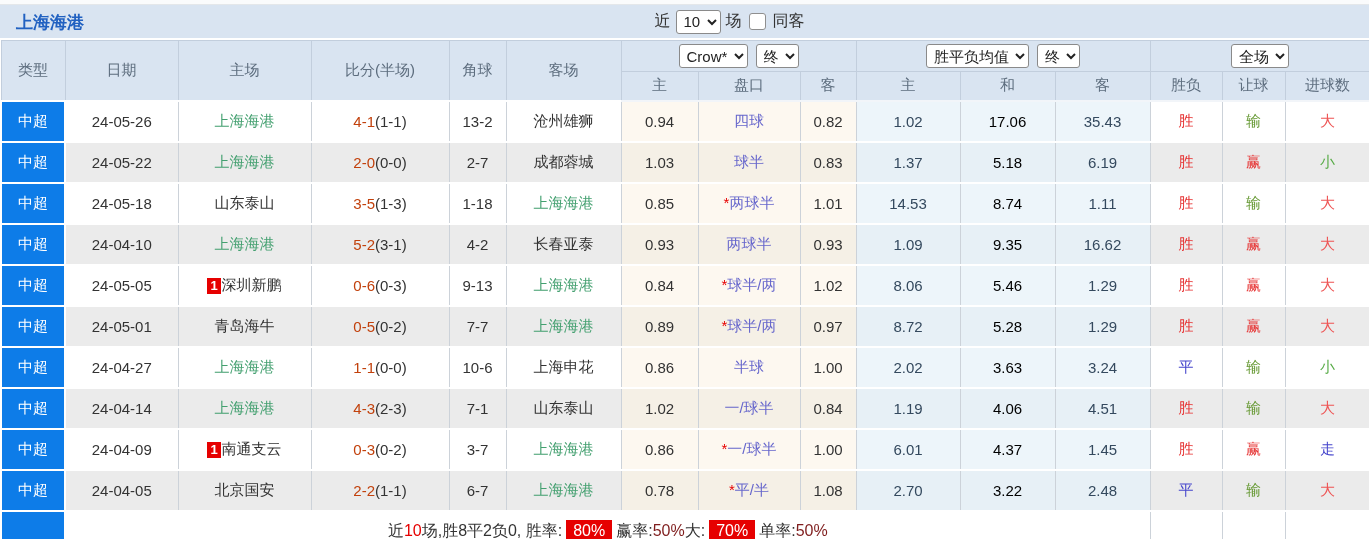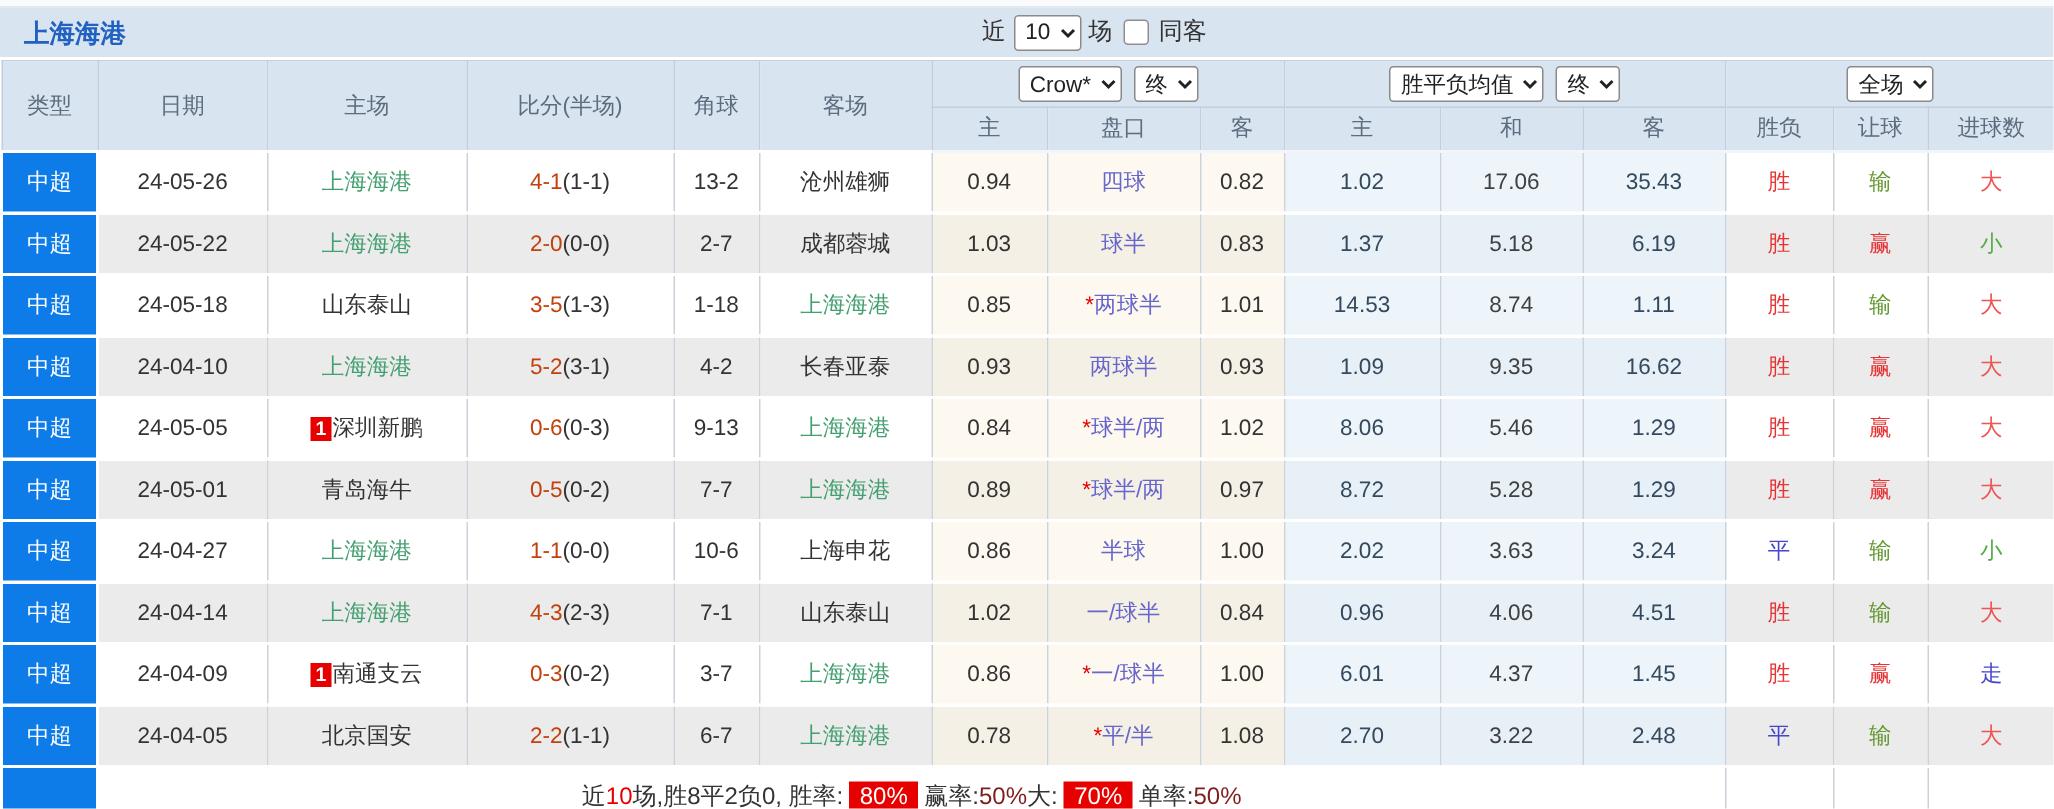--- a/index.html
+++ b/index.html
@@ -33,21 +33,21 @@
   tr.even td.cream { background: #f5f0e6 !important; }
   td.lblue { background: #edf5fa !important; }
   tr.even td.lblue { background: #e7f0f6 !important; }
   .green { color: #44a070; }
   .scoremain { color: #c2410c; }
   .scorehalf { color: #333; }
   .star { color: #e60000; }
   .badge1 { display: inline-block; background: #e60000; color: #fff; font-size: 13px; font-weight: bold;
     padding: 0 3px; margin-right: 1px; line-height: 16px; }
   td.handicap { color: #6666cc; }
-  td.avgdraw { color: #404040; margin-top: 23px; }
+  td.avgdraw { color: #000000; margin-top: 23px; }
   td.avgside { color: #34495e; }
   tr.partial td { height: 41px; }
   .sum { font-size: 16px; color: #333; }
   .sum .red-text { color: #e60000; }
   .sum .blue-text { color: #7f1d1d; }
   .sum .red-badge { background: #e60000; color: #fff; padding: 2px 7px; margin: 0 4px; }
 </style>
 </head>
 <body>
 
@@ -245,21 +245,21 @@
       <tr class="even">
         <td class="type">中超</td>
         <td>24-04-14</td>
         <td><span class="green">上海海港</span></td>
         <td><span class="scoremain">4-3</span><span class="scorehalf">(2-3)</span></td>
         <td>7-1</td>
         <td><span>山东泰山</span></td>
         <td class="cream">1.02</td>
         <td class="cream handicap"><span>一/球半</span></td>
         <td class="cream">0.84</td>
-        <td class="lblue avgside">0.96</td>
+        <td class="lblue avgside">1.19</td>
         <td class="lblue avgdraw">4.06</td>
         <td class="lblue avgside">4.51</td>
         <td style="color: rgb(230, 51, 51);">胜</td>
         <td style="color: rgb(102, 153, 51);">输</td>
         <td style="color: rgb(238, 85, 85);">大</td>
       </tr>
       <tr class="odd">
         <td class="type">中超</td>
         <td>24-04-09</td>
         <td><span class="badge1">1</span><span>南通支云</span></td>

